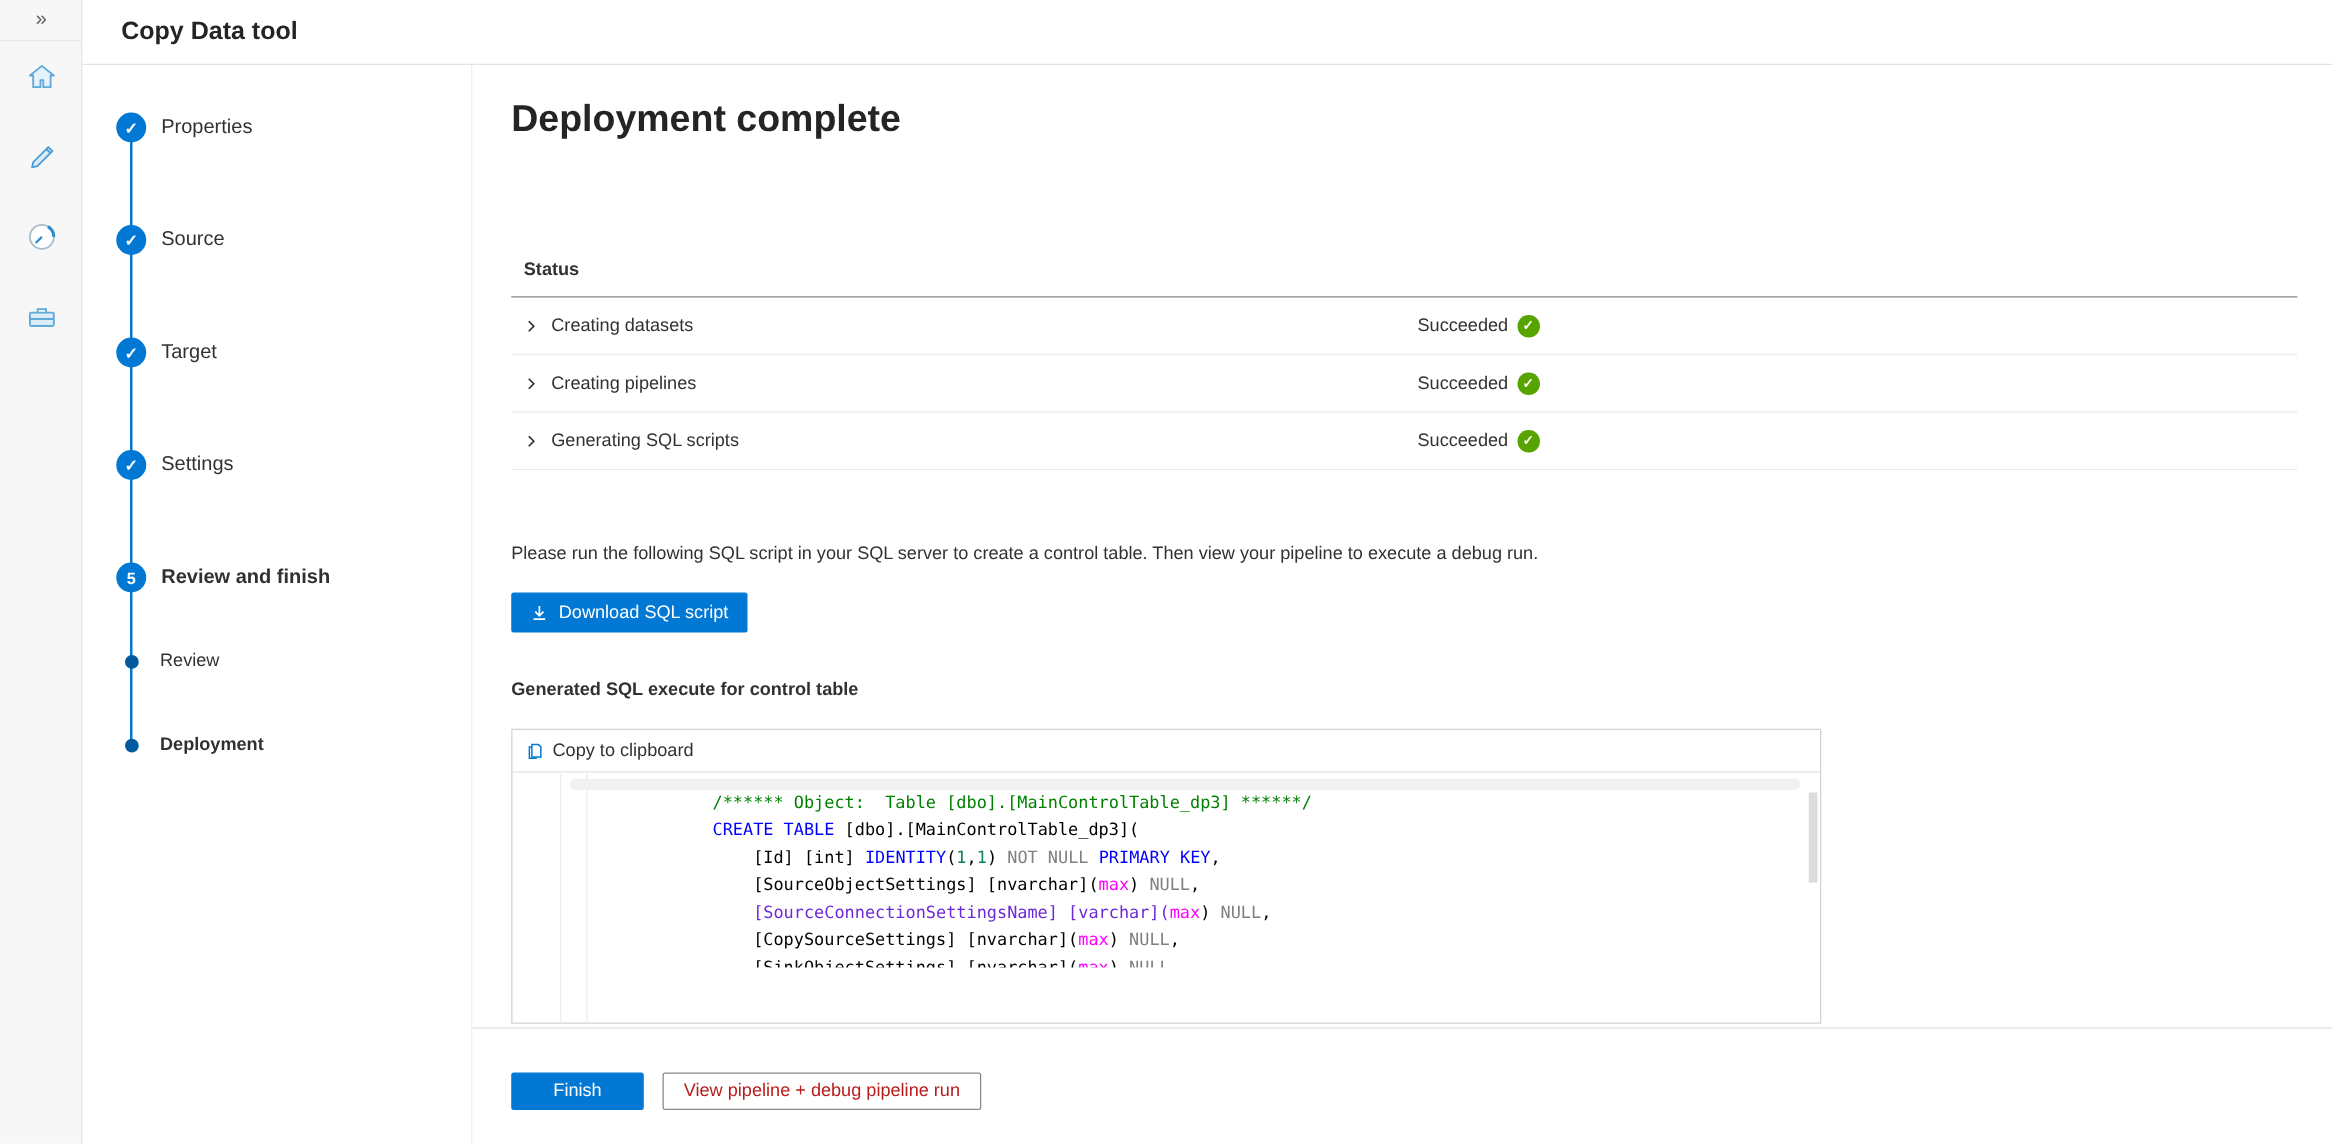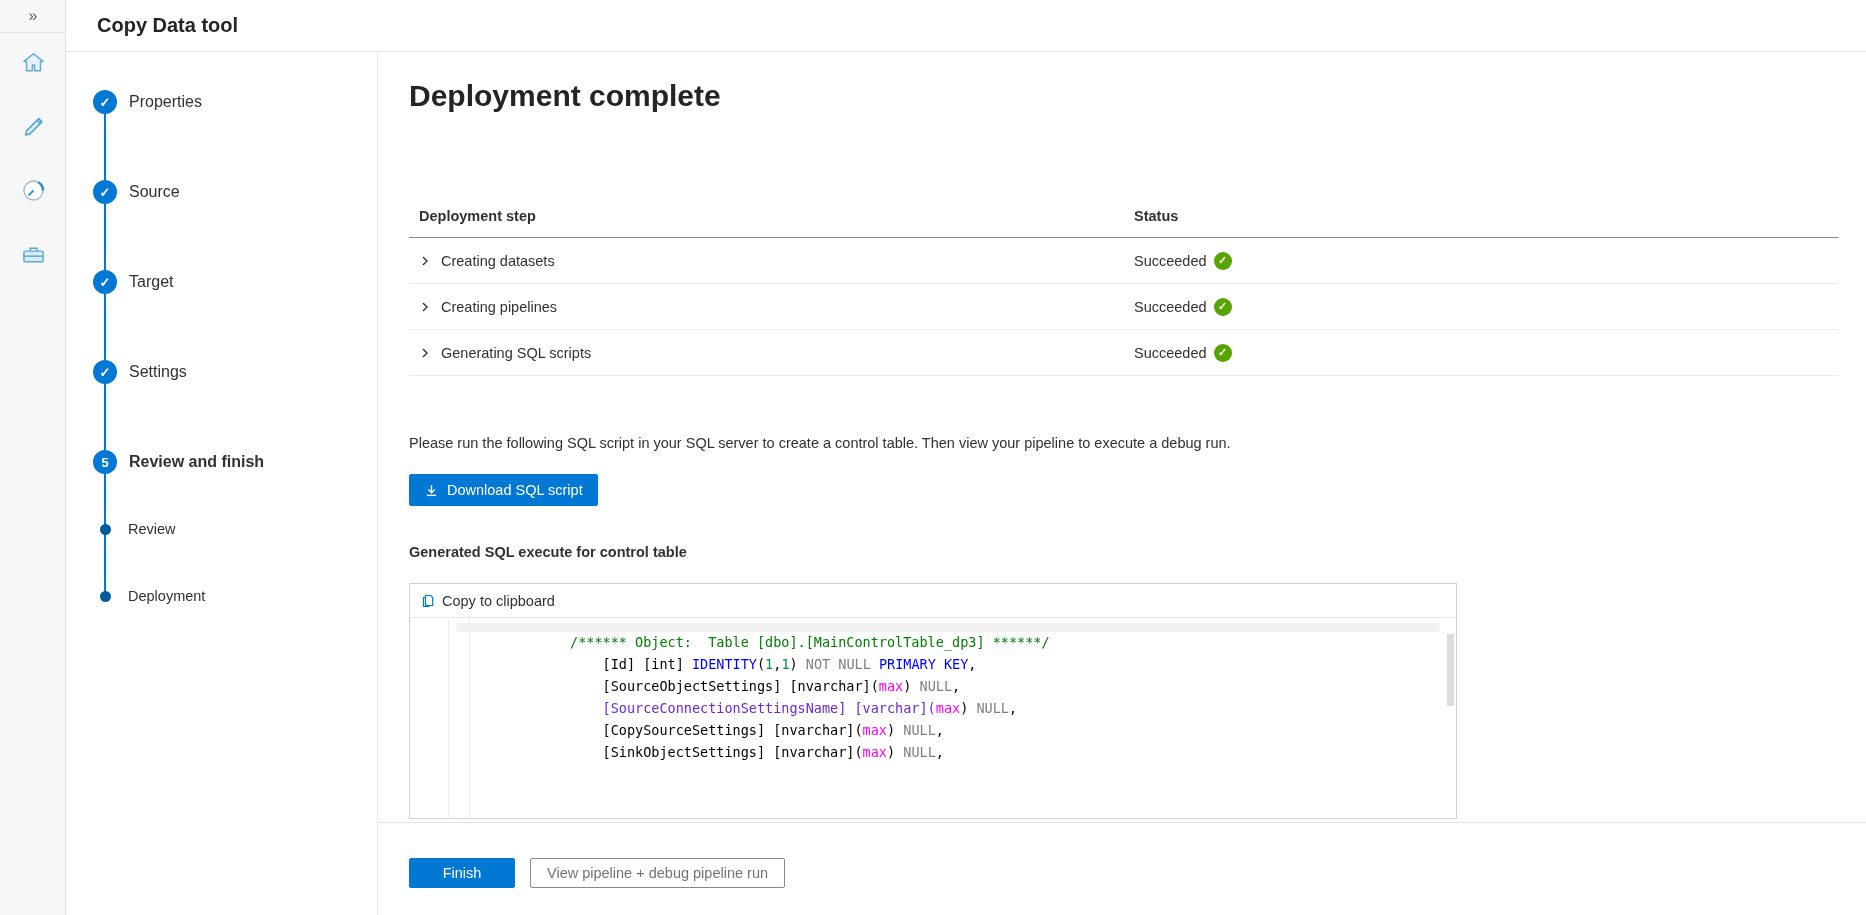--- a/index.html
+++ b/index.html
@@ -30,21 +30,21 @@
           padding-left:27px; height:24px; cursor:pointer; width:100%; }
   .step-circle { width:24px; height:24px; border-radius:50%; background:#0078d4; color:#fff;
                  font-size:13px; font-weight:600; display:flex; align-items:center;
                  justify-content:center; flex:none; z-index:1; }
   .step-label { font-size:16px; color:#323130; white-space:nowrap; }
   .step.current .step-label { font-weight:700; }
   .substep { position:absolute; display:flex; align-items:center; gap:17px; padding-left:34px;
              height:20px; cursor:pointer; width:100%; }
   .substep .dot { width:11px; height:11px; border-radius:50%; background:#005a9e; flex:none; z-index:1; }
   .substep-label { font-size:14.5px; color:#323130; }
-  .substep.current .substep-label { font-weight:400; }
+  .substep.current .substep-label { font-weight:700; }
 
   
   .main { position:absolute; left:378px; top:52px; right:0; bottom:0; background:#fff; }
   .deploy-title { position:absolute; left:31px; top:24px; font-size:30px; font-weight:600;
                   color:#252423; line-height:40px; }
 
   .dtable { position:absolute; left:31px; right:28px; top:142px; }
   .thead, .trow { display:grid; grid-template-columns:715px 1fr; align-items:center; padding:0 10px; }
   .thead { height:44px; font-weight:700; font-size:14.5px; border-bottom:1px solid #8a8886; }
   .trow { height:46px; border-bottom:1px solid #edebe9; font-size:14.5px; cursor:pointer; }
@@ -76,21 +76,21 @@
   .code-viewport { position:absolute; left:0; right:12px; top:47px; height:143px; overflow:hidden; }
   .code-line { padding-left:160px; font-family:"DejaVu Sans Mono", monospace; font-size:13.5px;
                line-height:22px; white-space:pre; }
   .vscroll-thumb { position:absolute; right:2px; top:50px; width:7px; height:72px; background:#dcdcdc; }
 
   
   .footer-sep { position:absolute; left:0; right:0; top:770px; border-top:1px solid #e1e1e1; }
   .footer-actions { position:absolute; left:31px; top:806px; display:flex; gap:15px; align-items:center; }
   .finish-btn { width:106px; height:30px; }
   .btn-secondary { height:30px; padding:0 16px; background:#fff; border:1px solid #8a8886;
-                   border-radius:2px; font-size:14.5px; font-family:inherit; color:#737373; cursor:pointer; }
+                   border-radius:2px; font-size:14.5px; font-family:inherit; color:#b91c1c; cursor:pointer; }
 </style>
 </head>
 <body>
 
 <div class="rail">
   <button class="collapse-btn">
     <span>»</span>
   </button>
   <div class="rail-items">
     <div class="rail-item">
@@ -165,21 +165,20 @@
     <span class="dot"></span>
     <span class="substep-label">Deployment</span>
   </div>
 </aside>
 
 <main class="main">
   <h2 class="deploy-title">Deployment complete</h2>
 
   <div class="dtable">
     <div class="thead">
-      <span>Deployment step</span>
       <span>Status</span>
     </div>
 
     <div class="trow">
       <span class="cell-step">
         <svg class="chev-icon" viewBox="0 0 12 12">
             <path d="M4 2l4 4-4 4" fill="none" stroke="#323130" stroke-width="1.4"></path>
           </svg>
         <span>Creating datasets</span>
       </span>
@@ -241,20 +240,21 @@
         </span>
         <span>Copy to clipboard</span>
       </button>
     </div>
     <div class="gutter-line g1"></div>
     <div class="gutter-line g2"></div>
     <div class="hscroll"></div>
     <div class="code-viewport">
       <div id="code-lines">
           <div class="code-line"><span style="color: rgb(0, 128, 0);">/****** Object:  Table [dbo].[MainControlTable_dp3] ******/</span></div>
+          <div class="code-line"><span style="color: rgb(0, 0, 255);">CREATE TABLE</span><span style="color: rgb(0, 0, 0);"> [dbo].[MainControlTable_dp3](</span></div>
           <div class="code-line"><span style="color: rgb(0, 0, 0);">    [Id] [int] </span><span style="color: rgb(0, 0, 255);">IDENTITY</span><span style="color: rgb(0, 0, 0);">(</span><span style="color: rgb(9, 134, 88);">1</span><span style="color: rgb(0, 0, 0);">,</span><span style="color: rgb(9, 134, 88);">1</span><span style="color: rgb(0, 0, 0);">) </span><span style="color: rgb(128, 128, 128);">NOT NULL</span><span style="color: rgb(0, 0, 0);"> </span><span style="color: rgb(0, 0, 255);">PRIMARY KEY</span><span style="color: rgb(0, 0, 0);">,</span></div>
           <div class="code-line"><span style="color: rgb(0, 0, 0);">    [SourceObjectSettings] [nvarchar](</span><span style="color: rgb(255, 0, 255);">max</span><span style="color: rgb(0, 0, 0);">) </span><span style="color: rgb(128, 128, 128);">NULL</span><span style="color: rgb(0, 0, 0);">,</span></div>
           <div class="code-line"><span style="color: #6d28d9;">    [SourceConnectionSettingsName] [varchar](</span><span style="color: rgb(255, 0, 255);">max</span><span style="color: rgb(0, 0, 0);">) </span><span style="color: rgb(128, 128, 128);">NULL</span><span style="color: rgb(0, 0, 0);">,</span></div>
           <div class="code-line"><span style="color: rgb(0, 0, 0);">    [CopySourceSettings] [nvarchar](</span><span style="color: rgb(255, 0, 255);">max</span><span style="color: rgb(0, 0, 0);">) </span><span style="color: rgb(128, 128, 128);">NULL</span><span style="color: rgb(0, 0, 0);">,</span></div>
           <div class="code-line"><span style="color: rgb(0, 0, 0);">    [SinkObjectSettings] [nvarchar](</span><span style="color: rgb(255, 0, 255);">max</span><span style="color: rgb(0, 0, 0);">) </span><span style="color: rgb(128, 128, 128);">NULL</span><span style="color: rgb(0, 0, 0);">,</span></div>
         </div>
     </div>
     <div class="vscroll-thumb"></div>
   </div>
 

